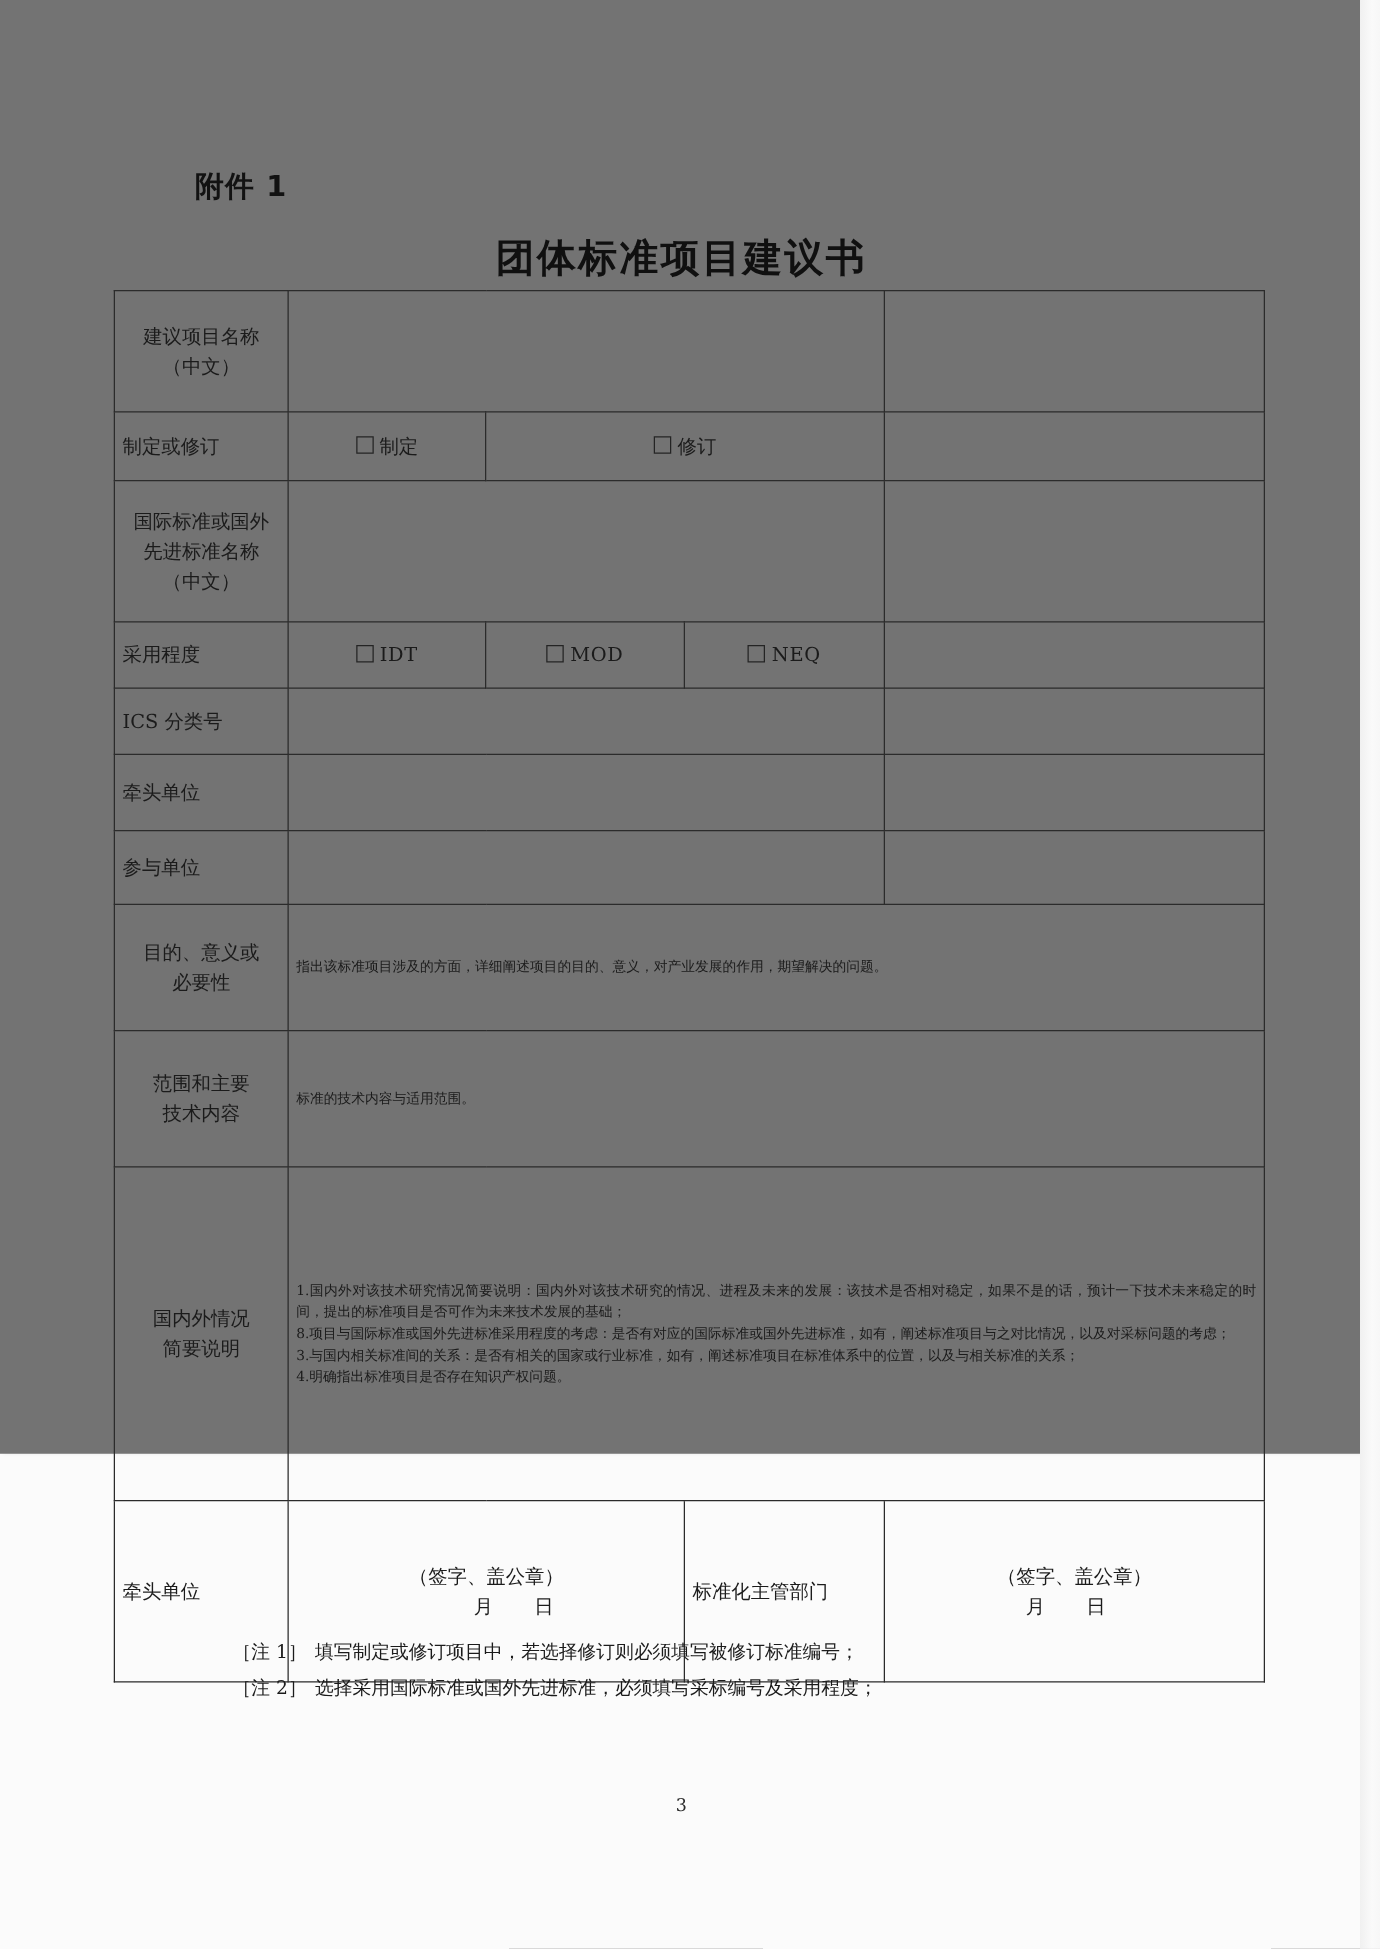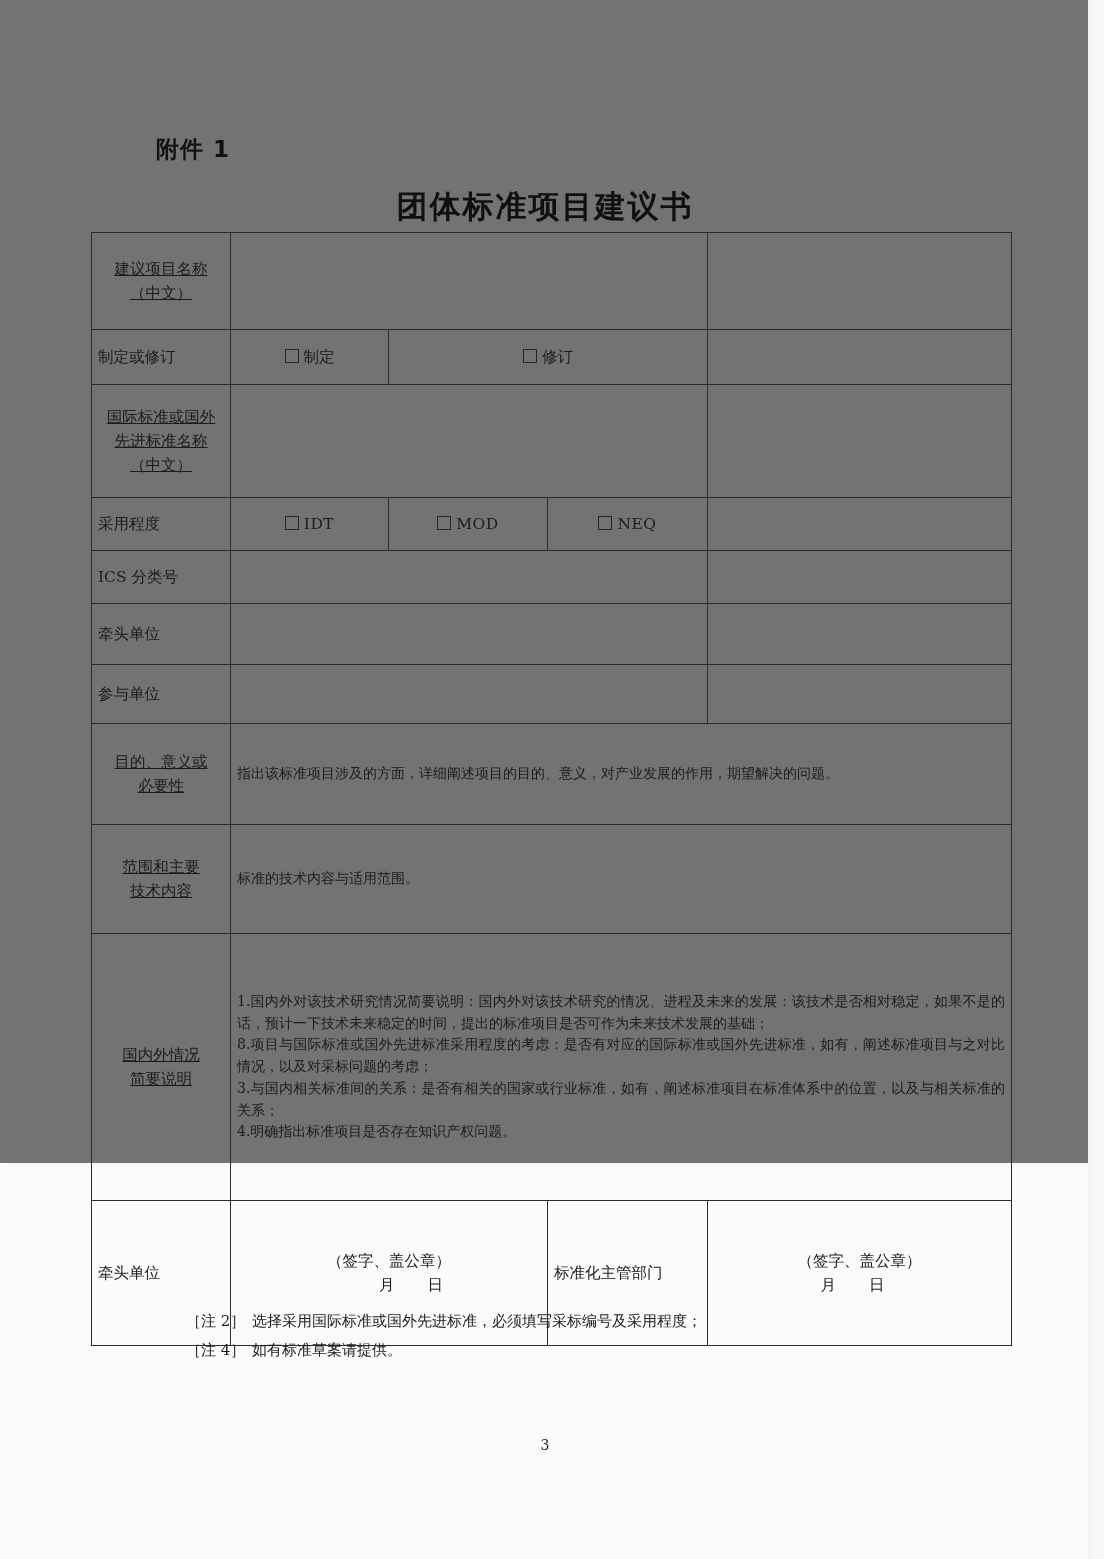--- a/index.html
+++ b/index.html
@@ -72,33 +72,32 @@
     vertical-align: middle;
     line-height: 1.55;
   }
   td.lbl {
     text-align: left;
     white-space: nowrap;
   }
   td.lbl-multi {
     text-align: center;
     line-height: 1.7;
-    text-decoration: underline;
   }
   td.blank { background: transparent; }
   td.opt {
     text-align: center;
     white-space: nowrap;
   }
   td.body-text {
     vertical-align: top;
     text-align: justify;
     padding: 10px 12px 10px 10px;
     line-height: 1.95;
-    font-size: 14px;
+    font-size: 11px;
     margin-top: 16px;
   }
   td.body-text p { margin: 0; }
   .cbox {
     display: inline-block;
     width: 12px;
     height: 12px;
     border: 1.4px solid #242424;
     margin-right: 5px;
     vertical-align: -1px;
@@ -285,25 +284,25 @@
       <td class="sig-cell">
         <span class="sig-seal">（签字、盖公章）</span>
         <span class="sig-date-r">月    日</span>
       </td>
     </tr>
   </tbody>
     </table>
 
   <div class="notes">
     <div class="note-row">
+      <span class="note-tag">［注 1］</span>
+      <span class="note-txt">填写制定或修订项目中，若选择修订则必须填写被修订标准编号；</span>
+    </div>
+    <div class="note-row">
       <span class="note-tag">［注 2］</span>
       <span class="note-txt">选择采用国际标准或国外先进标准，必须填写采标编号及采用程度；</span>
     </div>
-    <div class="note-row">
-      <span class="note-tag">［注 4］</span>
-      <span class="note-txt">如有标准草案请提供。</span>
-    </div>
   </div>
 
   <div class="page-num">3</div>
 </div>
 
 <div class="page-edge"></div>
 
 </body></html>

